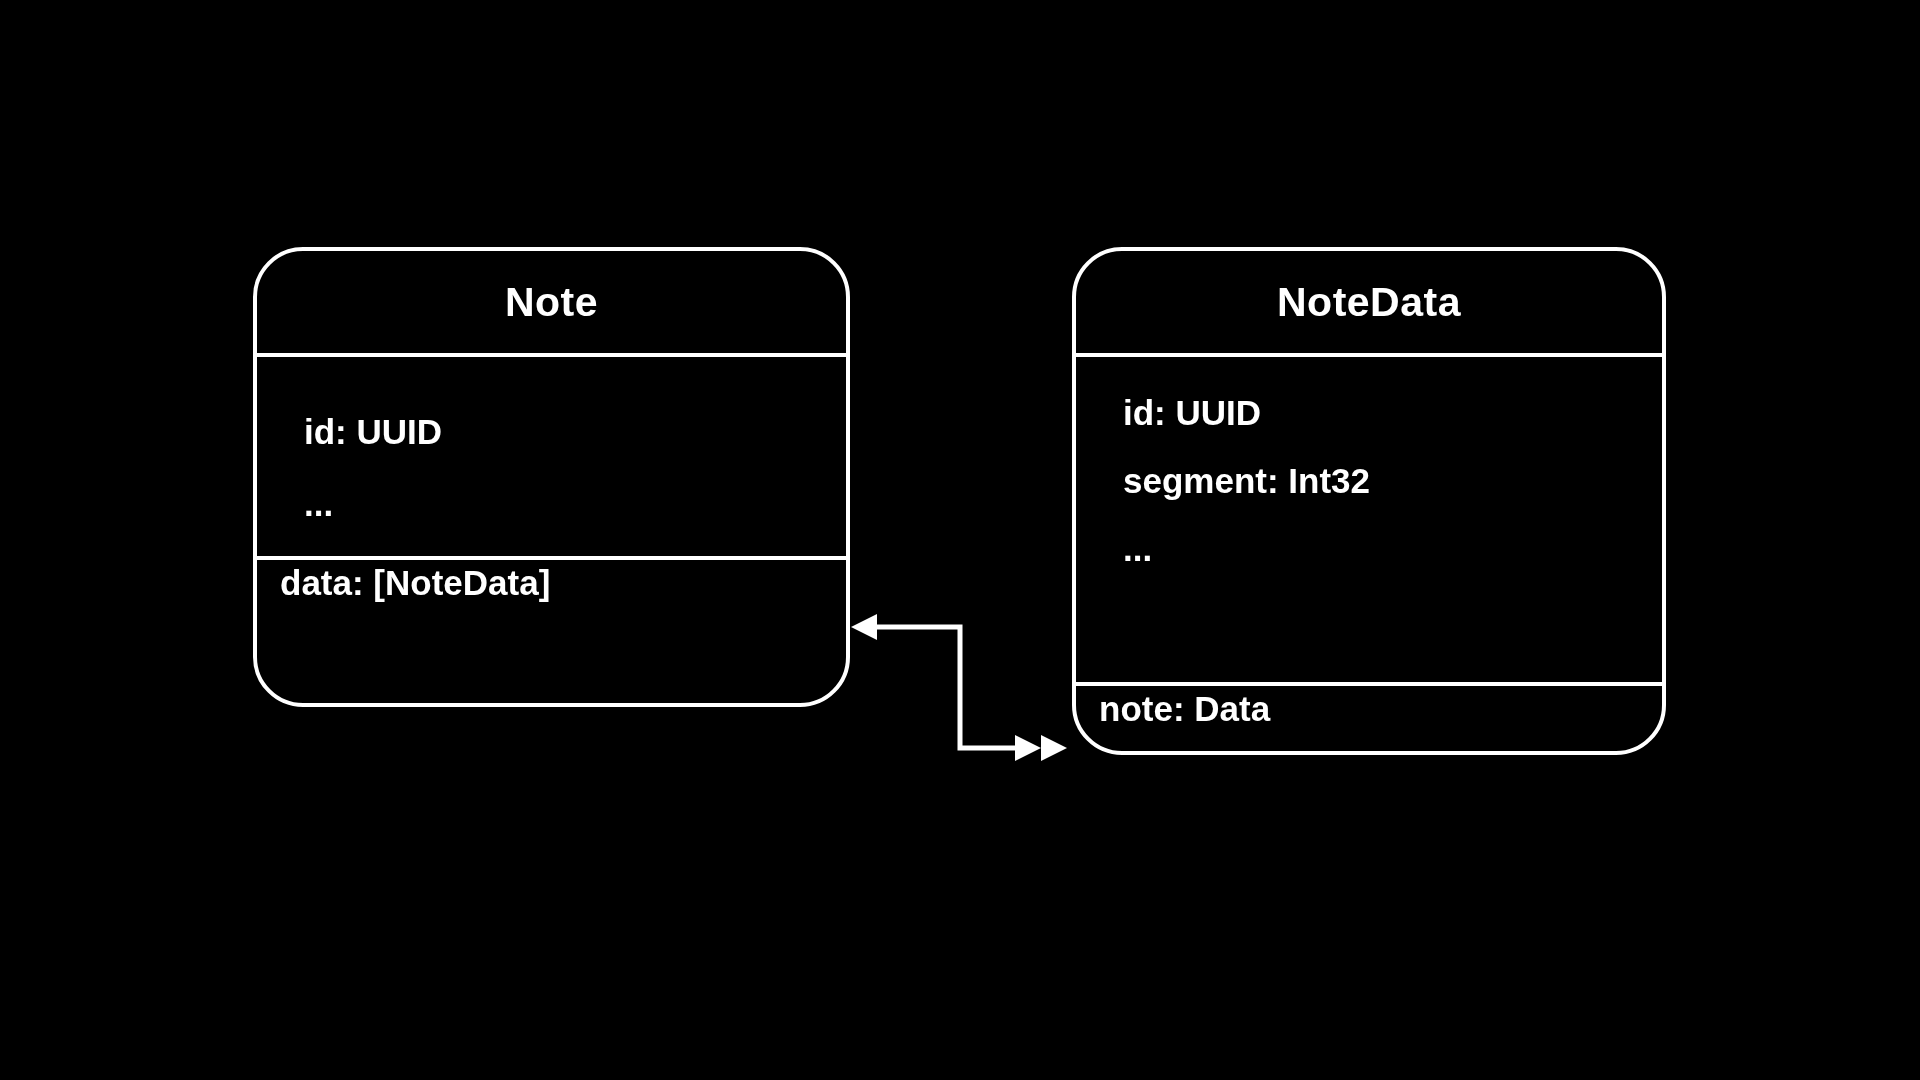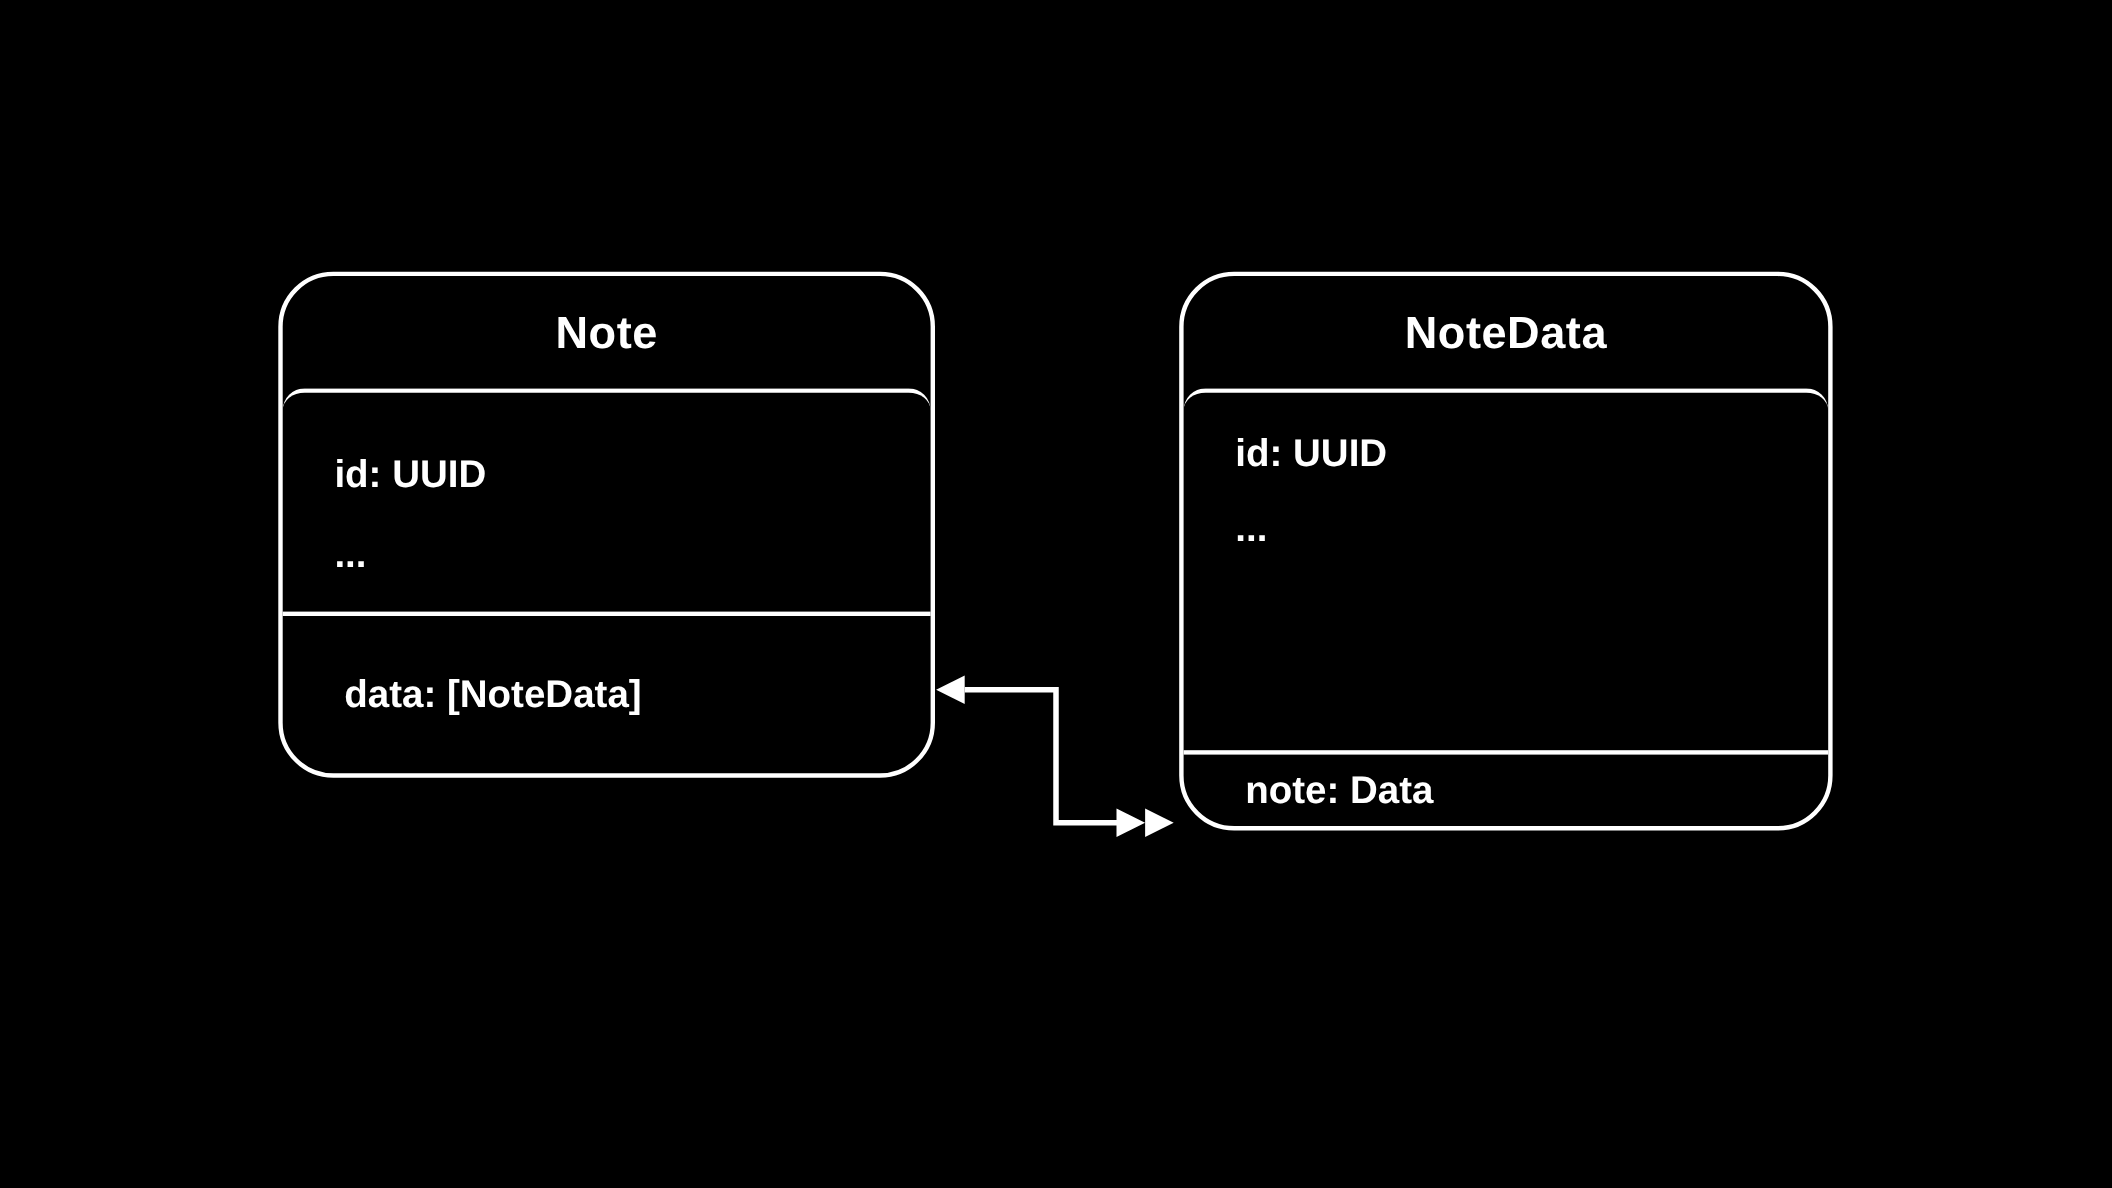--- a/index.html
+++ b/index.html
@@ -47,43 +47,42 @@
     letter-spacing: 0.5px;
   }
   .entity-attrs {
     box-sizing: border-box;
     border-top: 4px solid var(--line, #fff);
     display: flex;
     flex-direction: column;
     padding-left: 47px;
     font-size: 35px;
     font-weight: bold;
-    border-radius: 20px;
   }
   #entity-note .entity-attrs {
     height: 203px;
     padding-top: 52px;
     gap: 26px;
   }
   #entity-notedata .entity-attrs {
     height: 329px;
     padding-top: 33px;
     gap: 22px;
   }
   .attr-row {
     line-height: 46px;
     white-space: nowrap;
   }
   .entity-rel {
     box-sizing: border-box;
     border-top: 4px solid var(--line, #fff);
     flex: 1;
     display: flex;
-    align-items: center;
-    padding-left: 56px;
+    align-items: flex-start;
+    padding-left: 23px;
     font-size: 35px;
     font-weight: bold;
   }
   .connector {
     position: absolute;
     left: 0;
     top: 0;
     pointer-events: none;
   }
   .connector path {
@@ -108,20 +107,21 @@
     </div>
     <div class="entity-rel">
       <div class="attr-row">data: [NoteData]</div>
     </div>
   </div>
 
   <div class="entity" id="entity-notedata">
     <div class="entity-header">NoteData</div>
     <div class="entity-attrs">
       <div class="attr-row">id: UUID</div>
+      <div class="attr-row">segment: Int32</div>
       <div class="attr-row">...</div>
     </div>
     <div class="entity-rel">
       <div class="attr-row">note: Data</div>
     </div>
   </div>
 
   <svg class="connector" width="1920" height="1080" viewBox="0 0 1920 1080">
     <path d="M 877 627 H 960 V 748 H 1018"></path>
     <polygon points="851,627 877,614 877,640"></polygon>

